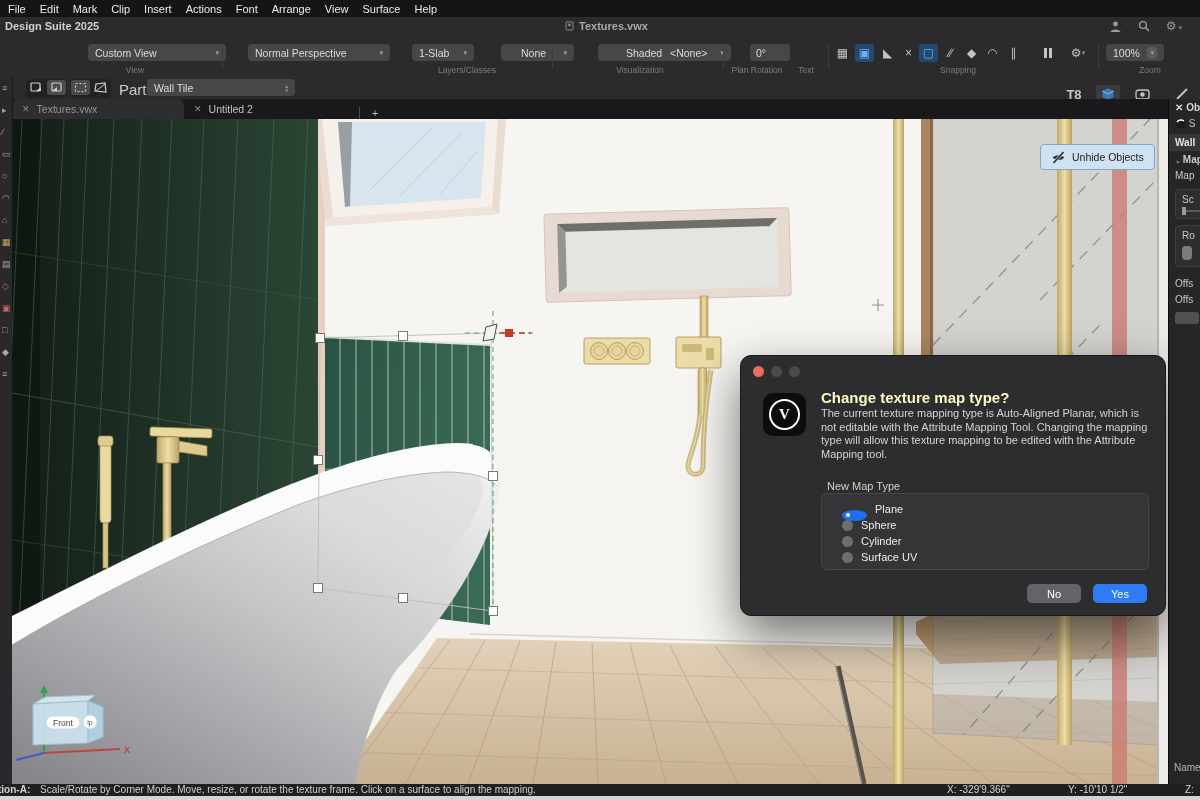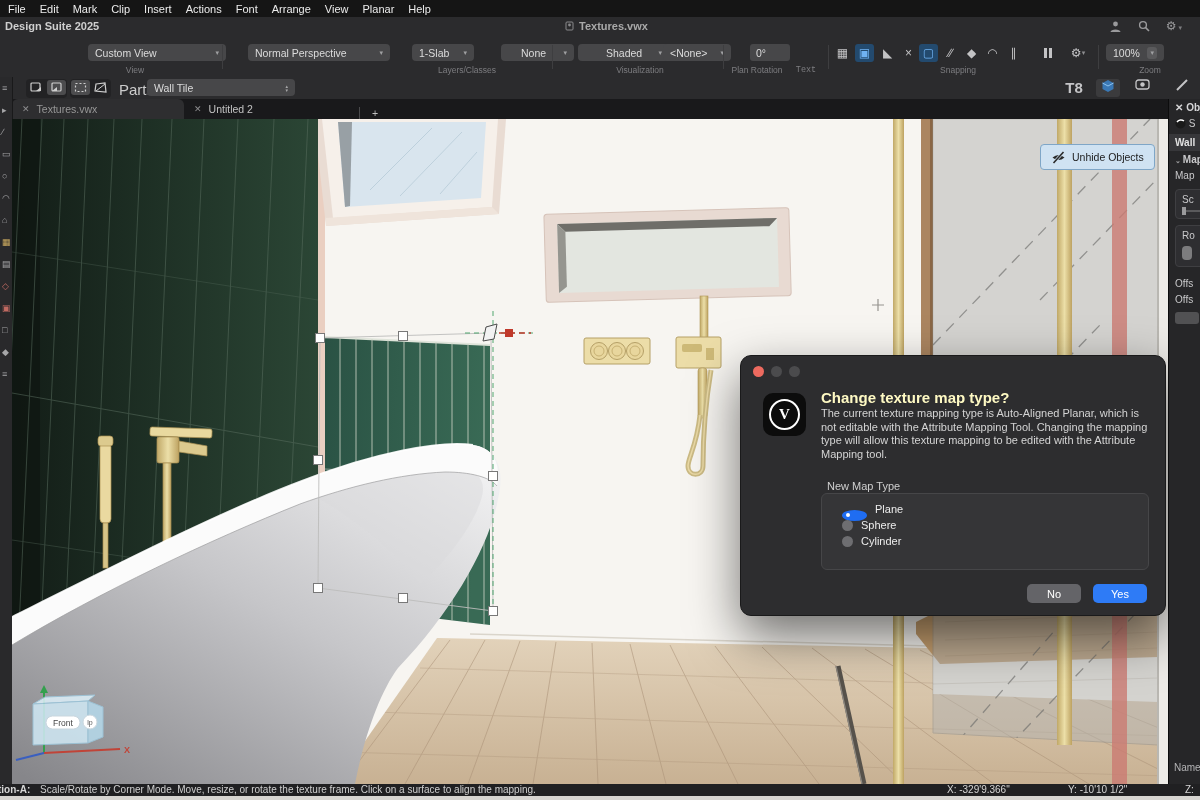--- a/index.html
+++ b/index.html
@@ -33,22 +33,22 @@
   .pausebars{display:flex;gap:2px;}
   .pausebars i{width:3px;height:10px;background:#c3c3c5;display:block;}
   
   #toolbar2{left:0;top:77px;width:1200px;height:22px;background:#2b2b2d;border-bottom:1px solid #161617;}
   .mgroup{position:absolute;top:2px;height:17px;background:#222224;border-radius:4px;display:flex;padding:1px;gap:1px;}
   .mbtn{width:19px;height:15px;border-radius:3px;display:flex;align-items:center;justify-content:center;color:#cfcfcf;}
   .mbtn.on{background:#4c4c4e;}
   #partlbl{position:absolute;left:119px;top:4px;font-size:15px;color:#cccccc;}
   #partsel{left:147px;top:2px;width:134px;}
   .updown{display:flex;flex-direction:column;line-height:4px;font-size:5px;color:#a8a8aa;}
-  .ricon{position:absolute;top:2px;width:24px;height:18px;border-radius:3px;display:flex;align-items:flex-start;
-         justify-content:center;color:#c5c5c7;font-size:15px;}
+  .ricon{position:absolute;top:8px;width:24px;height:18px;border-radius:3px;display:flex;align-items:center;
+         justify-content:center;color:#c5c5c7;font-size:13px;}
   .ricon.on{background:#3b3b3d;color:#5b9bd5;}
   
   #tabbar{left:12px;top:99px;width:1156px;height:20px;background:#19191b;display:flex;align-items:flex-end;font-size:10.5px;}
   .tab{height:20px;display:flex;align-items:center;gap:7px;padding:0 10px;color:#c3c3c3;}
   .tab.active{background:#2e2e30;border-radius:6px 6px 0 0;color:#979797;width:152px;}
   .tab .x{color:#8d8d8f;font-size:9px;}
   #tabplus{margin-left:96px;color:#bfbfbf;border-left:1px solid #4a4a4c;padding-left:12px;height:12px;line-height:12px;}
   
   #leftstrip{left:0;top:77px;width:12px;height:707px;background:#29292b;border-right:1px solid #19191a;overflow:hidden;}
   #leftstrip .lt{width:12px;height:22px;overflow:hidden;font-size:9px;color:#a6a6a8;padding-left:2px;line-height:22px;}
@@ -106,21 +106,21 @@
 <div id="menubar" class="abs">
   <span>File</span>
   <span>Edit</span>
   <span>Mark</span>
   <span>Clip</span>
   <span>Insert</span>
   <span>Actions</span>
   <span>Font</span>
   <span>Arrange</span>
   <span>View</span>
-  <span>Planar</span>
+  <span>Surface</span>
   <span>Help</span>
 </div>
 
 <div id="titlebar" class="abs">
   <span class="app">Design Suite 2025</span>
   <span class="doc">
     <svg width="9" height="10" viewBox="0 0 9 10">
         <rect x="1" y="1" width="7" height="8" rx="1" fill="none" stroke="#8a8a8c"></rect>
         <circle cx="4.5" cy="4" r="1.4" fill="#8a8a8c"></circle>
       </svg>
@@ -203,21 +203,21 @@
       <span class="chev">▾</span>
     </div>
   <div class="tlabel" style="left:467px;">Layers/Classes</div>
 
   <div class="tdiv" style="left:552px;"></div>
   <div class="ticon" style="left:558px;">
     <svg width="17" height="13" viewBox="0 0 17 13">
         <path d="M4,4 C4,1.5 11,1.5 11,4 L11,5 C13,4 15,5 14,7 C13.4,8.2 12,8 11,7.6 C10.6,10 9,11.5 7.5,11.5 C6,11.5 4.4,10 4,7 C3,7.5 2,6.5 2.5,5.4 C3,4.5 3.6,4.4 4,4.6 Z" fill="#e8e8ea"></path>
       </svg>
   </div>
-  <div class="sel" style="left:578px;width:56px;padding-left:28px;">
+  <div class="sel" style="left:598px;width:56px;padding-left:28px;">
       <span>Shaded</span>
       <span class="chev">▾</span>
     </div>
   <div class="ticon" style="left:638px;opacity:.45;">
     <svg width="18" height="12" viewBox="0 0 18 12">
         <circle cx="5" cy="6" r="3.4" fill="none" stroke="#cccccd" stroke-width="1.2"></circle>
         <circle cx="13" cy="6" r="3.4" fill="none" stroke="#cccccd" stroke-width="1.2"></circle>
         <path d="M8.4,5 q0.6,-1 1.2,0" fill="none" stroke="#cccccd"></path>
       </svg>
   </div>
@@ -236,21 +236,21 @@
         <rect x="11" y="3" width="5" height="5" fill="#c24438"></rect>
       </svg>
   </div>
   <div class="numbox" style="left:750px;">0°</div>
   <div class="tlabel" style="left:757px;">Plan Rotation</div>
 
   <div class="ticon" style="left:796px;font-size:13px;color:#e0e0e2;">
     <span>Aa</span>
       <span class="chev">▾</span>
   </div>
-  <div class="tlabel" style="left:806px;font-family:Liberation Mono, monospace;">Text</div>
+  <div class="tlabel" style="left:806px;">Text</div>
 
   <div class="tdiv" style="left:828px;"></div>
   <span class="snap" style="left:833px;">▦</span>
   <span class="snap on" style="left:855px;">▣</span>
   <span class="snap" style="left:878px;">◣</span>
   <span class="snap" style="left:899px;">×</span>
   <span class="snap on" style="left:919px;">▢</span>
   <span class="snap" style="left:941px;">∕∕</span>
   <span class="snap" style="left:962px;">◆</span>
   <span class="snap" style="left:983px;">◠</span>
@@ -632,20 +632,24 @@
       <span>Plane</span>
     </div>
     <div class="radiorow">
       <span class="radio"></span>
       <span>Sphere</span>
     </div>
     <div class="radiorow">
       <span class="radio"></span>
       <span>Cylinder</span>
     </div>
+    <div class="radiorow">
+      <span class="radio"></span>
+      <span>Surface UV</span>
+    </div>
   </div>
   <div class="dbtn" id="btn-no">No</div>
   <div class="dbtn" id="btn-yes">Yes</div>
 </div>
 
 <div id="rightpanel" class="abs">
   <div class="row" style="font-weight:bold;color:#d6d6d8;">
     <span>✕</span>
     <span>Obje</span>
   </div>

